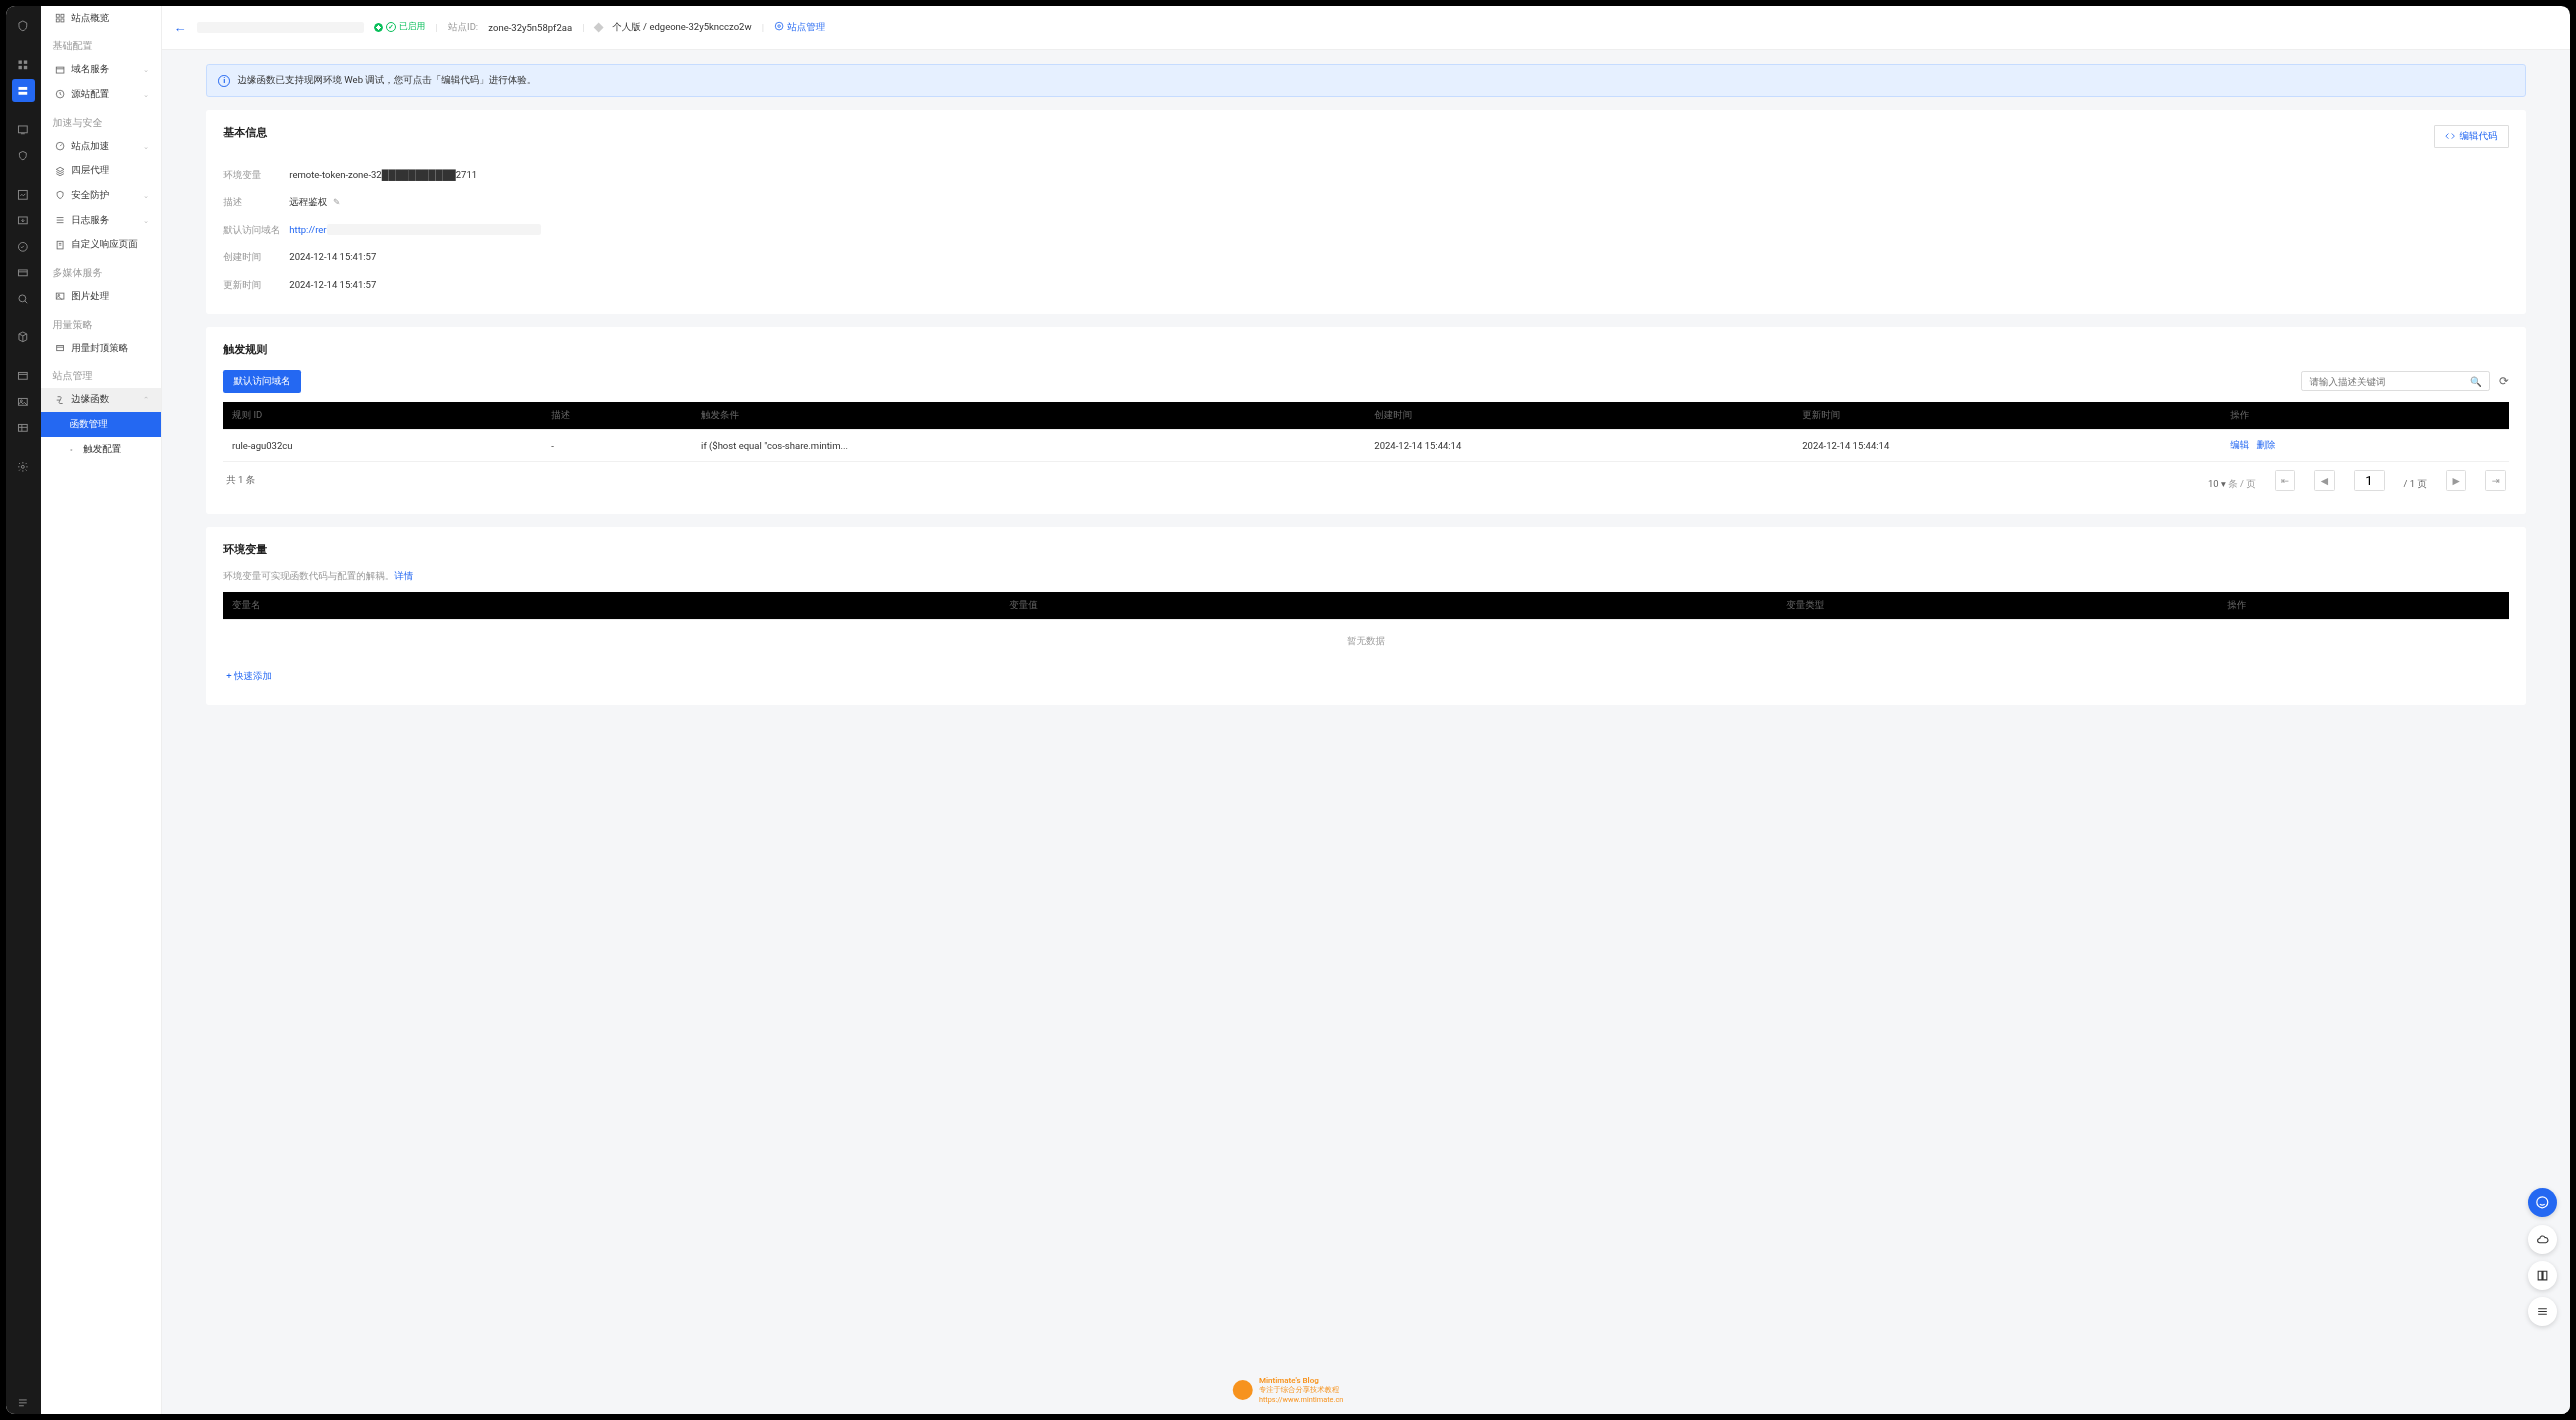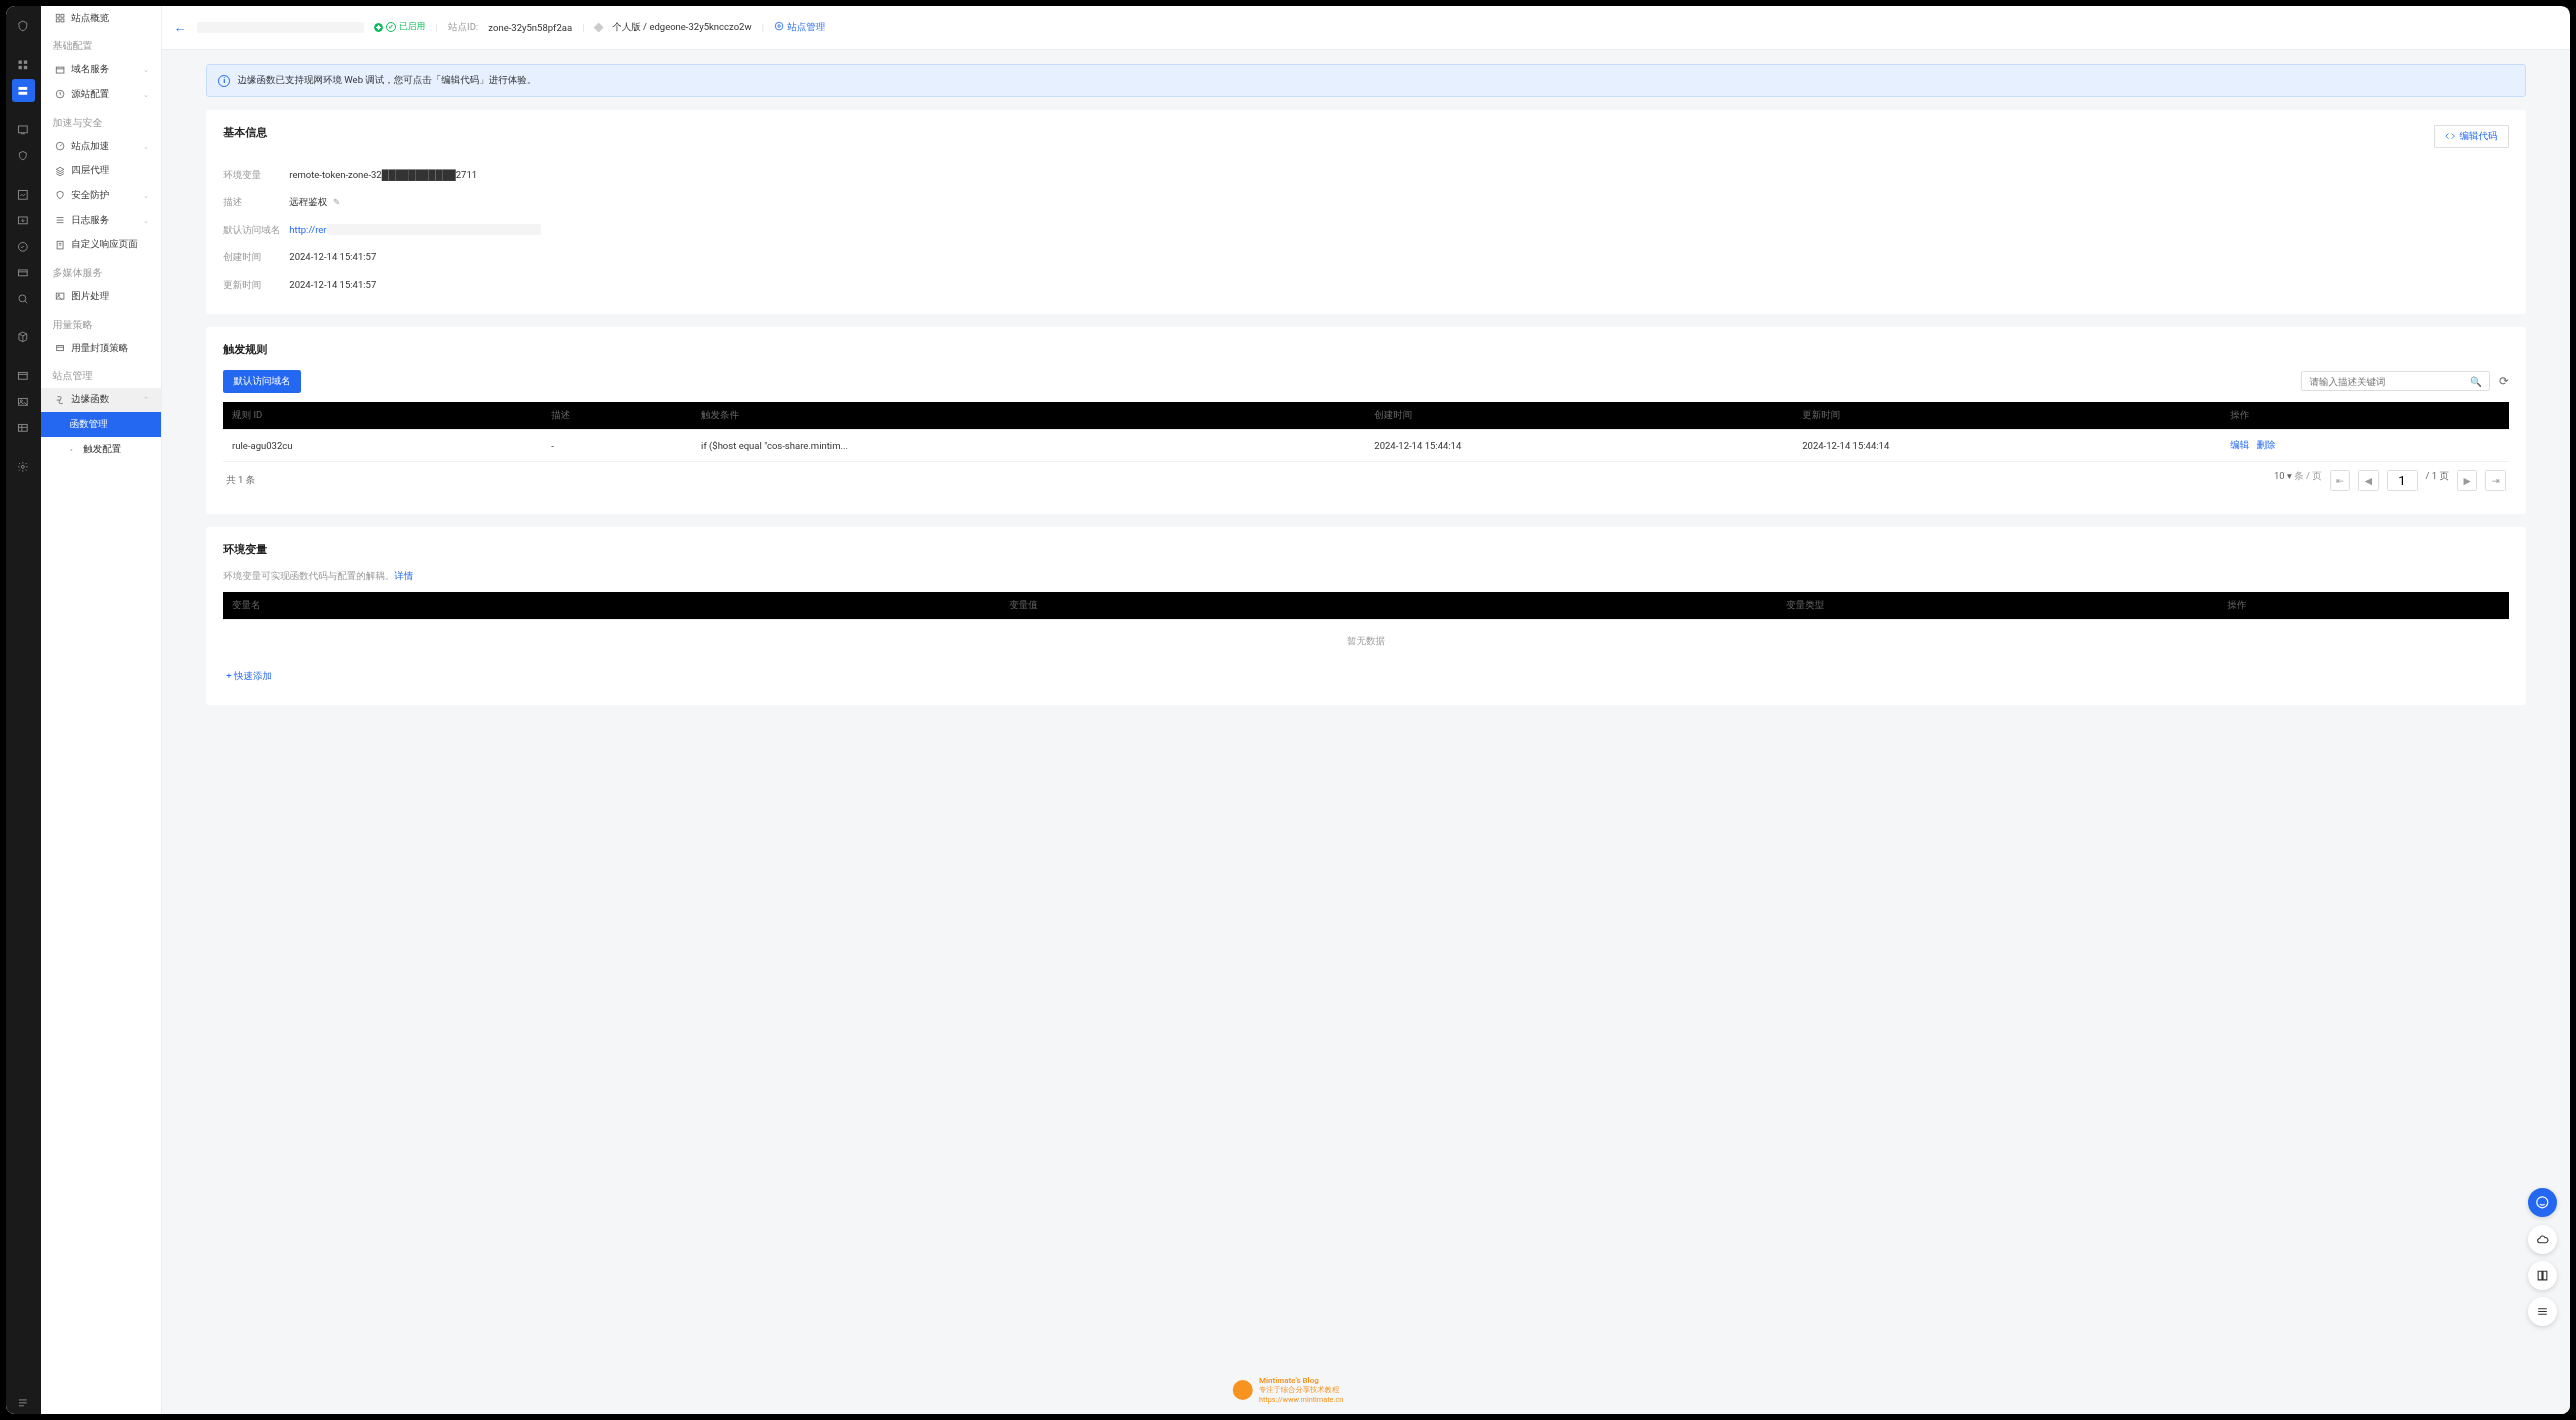--- a/index.html
+++ b/index.html
@@ -52,21 +52,21 @@
 .search-box input{border:none;outline:none;flex:1;font-size:9.5px}
 .search-box .sico{color:#999;cursor:pointer}
 .refresh-ic{color:#666;cursor:pointer;font-size:11.7px}
 
 table{width:100%;border-collapse:collapse;font-size:9.5px}
 th{text-align:left;padding:7.3px 8.8px;background:#000000;color:#666;font-weight:normal;border-bottom:0.7px solid #eee}
 td{padding:8.8px;color:#333;border-bottom:0.7px solid #f0f0f0}
 td a{color:#2468f2;text-decoration:none;margin-right:7.3px;cursor:pointer}
 
 .pager{display:flex;align-items:center;gap:7.3px;padding:8.8px 2.9px;font-size:9.5px;color:#666}
-.pager .right{margin-left:auto;display:flex;align-items:flex-start;gap:8px}
+.pager .right{margin-left:auto;display:flex;align-items:flex-end;gap:19px}
 .pgbtn{width:20.4px;height:20.4px;border:0.7px solid #ddd;background:#fff;display:flex;align-items:center;justify-content:center;cursor:pointer;color:#999;border-radius:1.5px}
 .pginput{width:31px;height:20.4px;border:0.7px solid #ddd;text-align:center;border-radius:1.5px}
 
 .hint{color:#999;font-size:9.5px;margin-bottom:8.8px}
 .hint a{color:#2468f2;text-decoration:none}
 .empty{text-align:center;color:#999;padding:14.6px;font-size:9.5px}
 .addlink{color:#2468f2;cursor:pointer;font-size:9.5px;padding:7.3px 2.9px;display:inline-block}
 
 .watermark{position:absolute;bottom:10.2px;left:50%;transform:translateX(-50%);display:flex;align-items:center;gap:5.8px;font-size:8px;pointer-events:none}
 .wm-ic{width:20.4px;height:20.4px;background:#f7931e;border-radius:50%}

